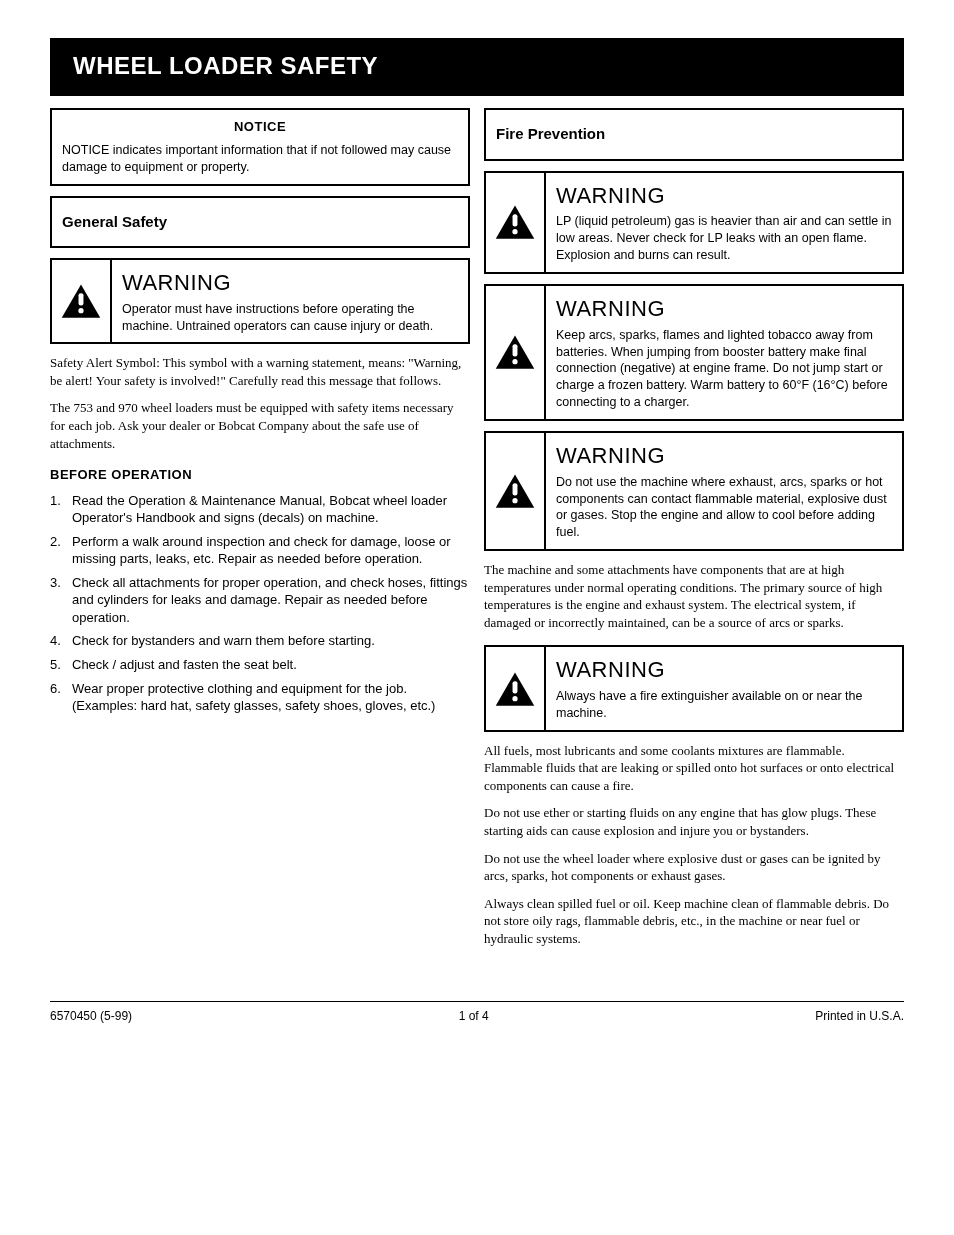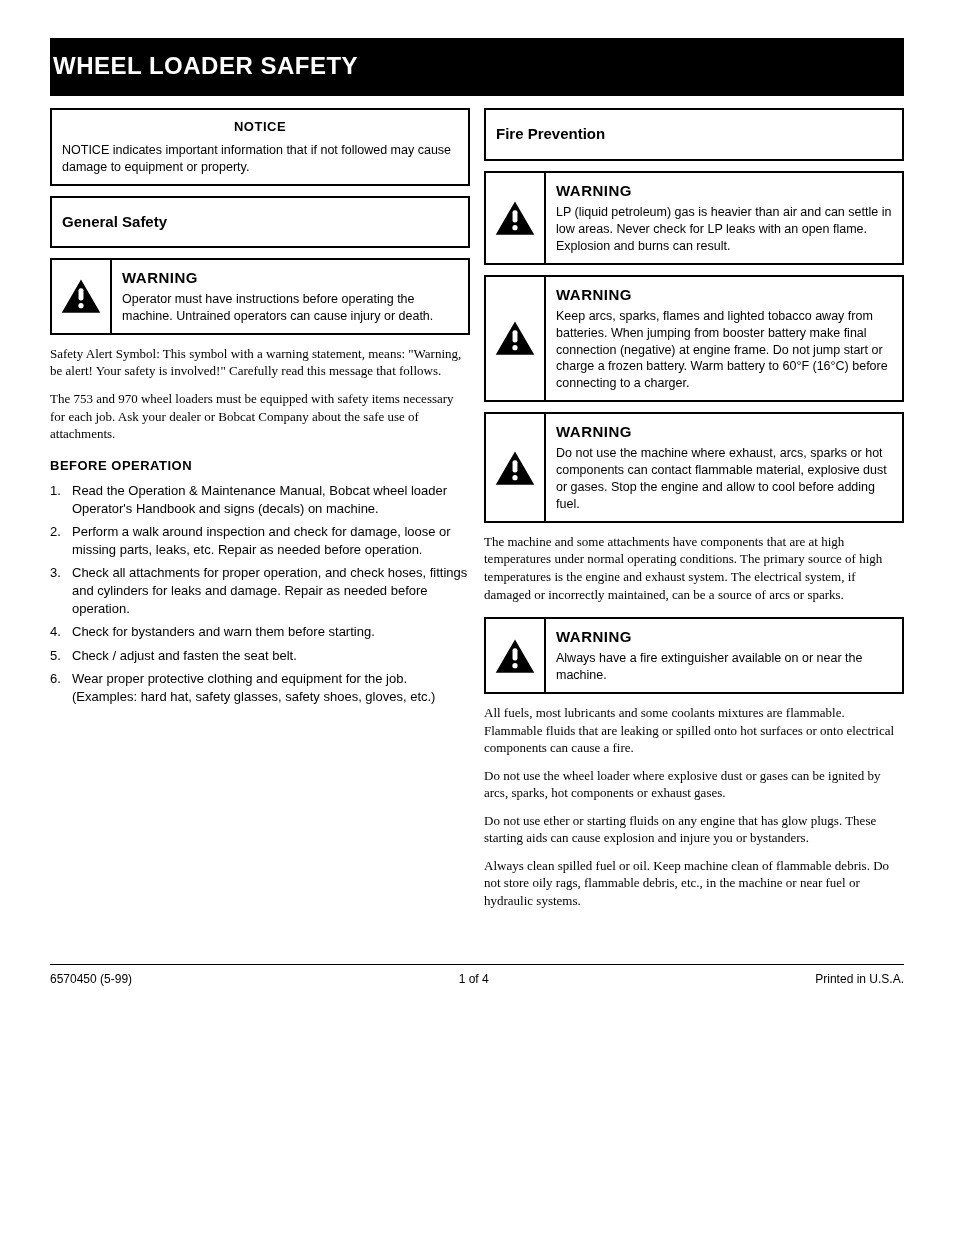--- a/index.html
+++ b/index.html
@@ -12,21 +12,21 @@
     padding: 38px 50px 20px 50px;
     font-size: 13px;
     line-height: 1.35;
   }
   .title-bar {
     background: #000;
     color: #fff;
     font-weight: bold;
     font-size: 24px;
     letter-spacing: 0.5px;
-    padding: 12px 14px 14px 3px;
+    padding: 12px 14px 14px 23px;
     margin-bottom: 12px;
   }
   .columns {
     display: flex;
     gap: 14px;
   }
   .col { flex: 1 1 0; }
   .box {
     border: 2px solid #000;
     padding: 8px 10px;
@@ -60,22 +60,22 @@
     align-items: center;
     justify-content: center;
     padding: 4px;
   }
   .warn-text-cell {
     flex: 1;
     padding: 8px 10px;
     font-size: 12.5px;
   }
   .warn-text-cell .lvl {
-    font-weight: bold;
-    font-size: 15px;
+    font-weight: normal;
+    font-size: 22px;
     display: block;
     margin-bottom: 3px;
     letter-spacing: 0.5px;
   }
   .body-text { margin: 10px 0 14px 0; font-family: Liberation Serif, serif; }
   .body-text p { margin-bottom: 10px; font-size: 13px; }
   .li { display: flex; margin-bottom: 6px; font-size: 13px; }
   .li .num { width: 22px; flex: 0 0 22px; }
   .li .txt { flex: 1; }
   .sub-head {
@@ -221,22 +221,22 @@
         </svg>
       </div>
       <div class="warn-text-cell">
         <span class="lvl">WARNING</span>
         <span>Always have a fire extinguisher available on or near the machine.</span>
       </div>
     </div>
 
     <div class="body-text">
       <p>All fuels, most lubricants and some coolants mixtures are flammable. Flammable fluids that are leaking or spilled onto hot surfaces or onto electrical components can cause a fire.</p>
+      <p>Do not use ether or starting fluids on any engine that has glow plugs. These starting aids can cause explosion and injure you or bystanders.</p>
       <p>Do not use the wheel loader where explosive dust or gases can be ignited by arcs, sparks, hot components or exhaust gases.</p>
-      <p>Do not use ether or starting fluids on any engine that has glow plugs. These starting aids can cause explosion and injure you or bystanders.</p>
       <p>Always clean spilled fuel or oil. Keep machine clean of flammable debris. Do not store oily rags, flammable debris, etc., in the machine or near fuel or hydraulic systems.</p>
     </div>
 
   </div>
 </div>
 
 <div class="footer">
   <span>6570450 (5-99)</span>
   <span>1 of 4</span>
   <span>Printed in U.S.A.</span>

